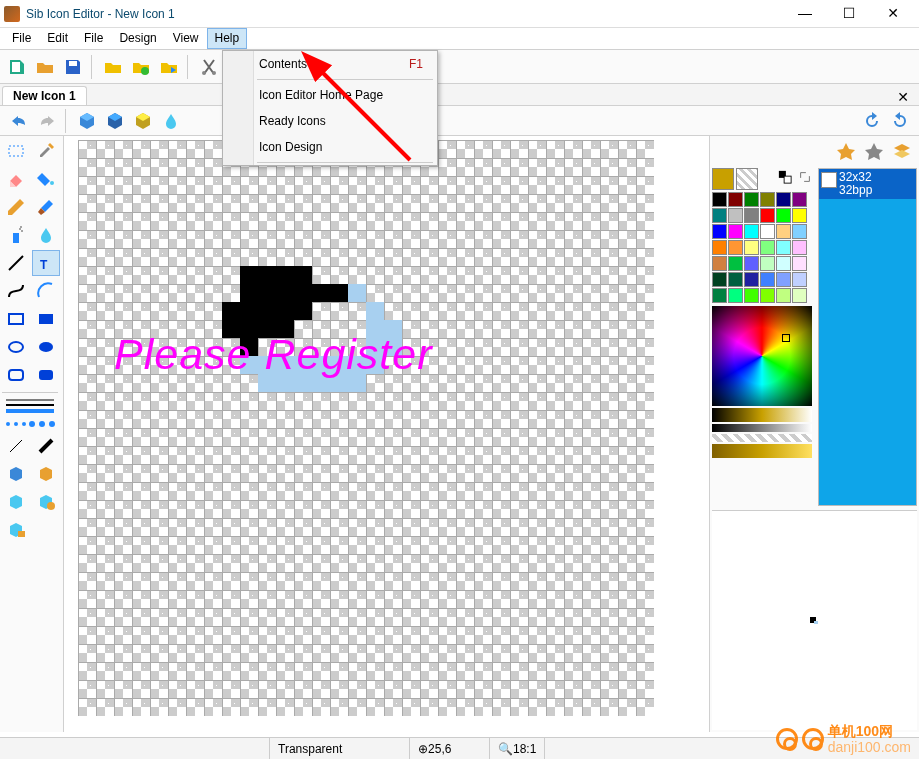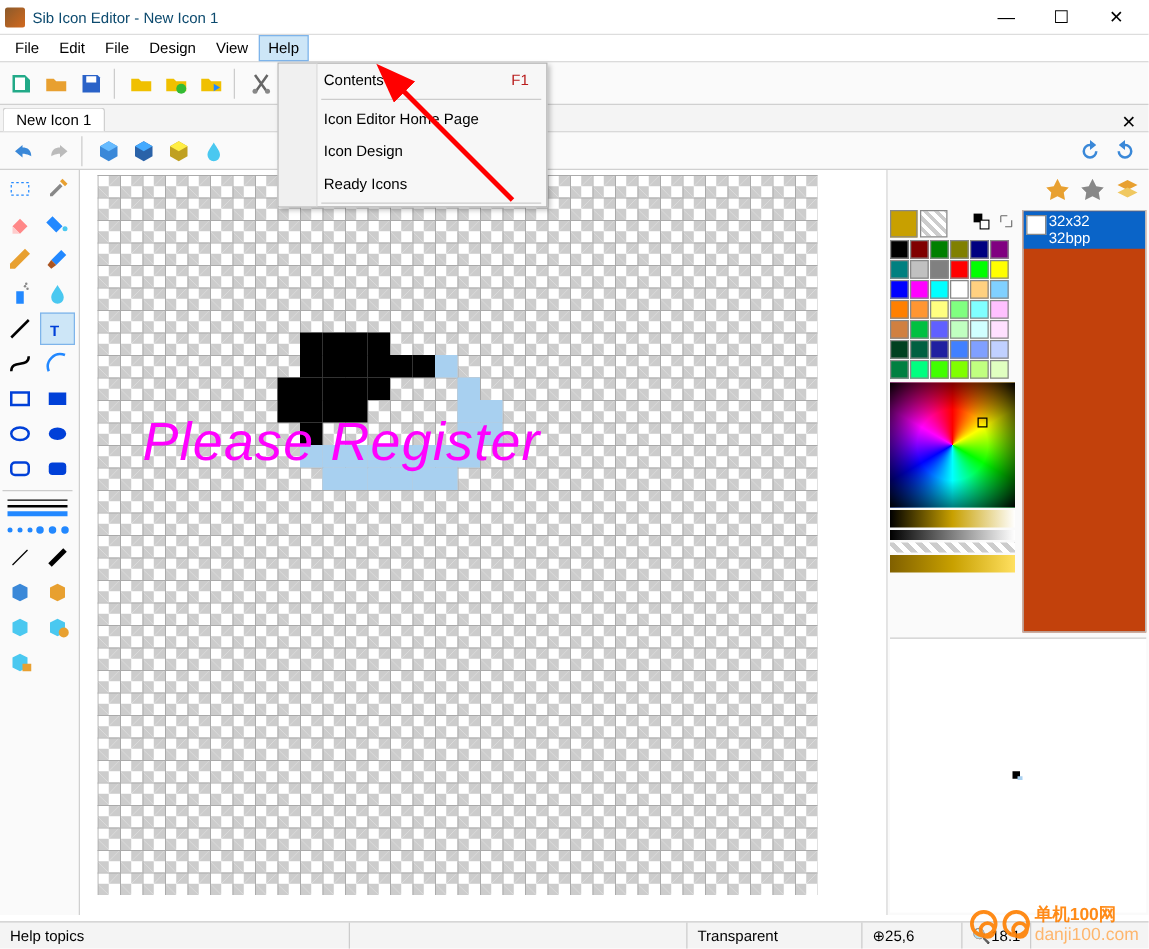--- a/index.html
+++ b/index.html
@@ -18,21 +18,21 @@
 
 
 .toolbar { height:34px; display:flex; align-items:center; padding:2px 4px; gap:2px; background:#fafafa; border-bottom:1px solid #d0d0d0; }
 .tbtn { width:26px; height:26px; display:flex; align-items:center; justify-content:center; border-radius:2px; cursor:pointer; }
 .tool-sep { width:4px; height:24px; border-left:1px solid #ccc; margin:0 3px; }
 .url-box { width:170px; height:20px; border:1px solid #999; background:#fff; padding:0 4px; display:flex; align-items:center; margin-left:6px; }
 .url-go { width:18px; height:20px; border:1px solid #999; background:#eee; text-align:center; font-size:9px; line-height:18px; }
 
 
 .tabstrip { height:22px; background:#f4f4f4; border-bottom:1px solid #d0d0d0; display:flex; align-items:flex-end; }
-.tab { background:#fff; border:1px solid #d0d0d0; border-bottom:none; padding:2px 10px; margin-left:2px; border-radius:3px 3px 0 0; }
+.tab { background:#fff; border:1px solid #d0d0d0; border-bottom:none; padding:2px 10px; margin-left:2px; border-radius:3px 3px 0 0;font-weight:bold; }
 .tabstrip .close-x { margin-left:auto; margin-right:4px; font-size:14px; padding:0 6px; cursor:pointer; }
 
 
 .toolbar2 { height:30px; display:flex; align-items:center; padding:2px 6px; gap:2px; background:#fafafa; border-bottom:1px solid #d0d0d0; }
 
 
 .workspace { display:flex; height:596px; }
 .left-tools { width:64px; background:#fafafa; border-right:1px solid #d0d0d0; padding:2px; display:flex; flex-direction:column; gap:2px; align-items:flex-start; }
 .tool-row { display:flex; gap:2px; }
 .ltool { width:28px; height:26px; display:flex; align-items:center; justify-content:center; border:1px solid transparent; cursor:pointer; }
@@ -62,21 +62,21 @@
 .rp-body { display:flex; flex:1; }
 .swatch-col { width:106px; padding:2px; }
 .swatch-head { display:flex; gap:2px; margin-bottom:2px; }
 .swatch-big { width:22px; height:22px; border:1px solid #888; }
 .swatch-grid { display:flex; flex-wrap:wrap; gap:1px; width:102px; }
 .sw { width:15px; height:15px; border:1px solid #888; }
 .rainbow { width:100px; height:100px; margin-top:3px;
   background:conic-gradient(red,yellow,lime,cyan,blue,magenta,red); position:relative; }
 .rainbow::after{content:"";position:absolute;inset:0;background:radial-gradient(circle,transparent 40%,#000 100%);}  
 .grad-bar { width:100px; height:14px; margin-top:2px; }
-.format-list { flex:1; background:#c2410c; border:1px solid #bbb; margin:2px; font-size:11px; }
+.format-list { flex:1; background:#0ea5e9; border:1px solid #bbb; margin:2px; font-size:11px; }
 .format-item { background:#0a64c8; color:#fff; padding:2px 4px 2px 20px; position:relative; line-height:13px; }
 .format-item::before { content:""; position:absolute; left:2px; top:3px; width:14px; height:14px; background:#fff; border:1px solid #888; }
 .preview-box { height:220px; border-top:1px solid #ccc; background:#fff; margin:2px; position:relative; }
 
 
 .dropdown { position:absolute; left:222px; top:50px; width:216px; background:#f7f7f7; border:1px solid #b3b3b3; box-shadow:2px 2px 4px rgba(0,0,0,.25); z-index:100; }
 .dropdown .dd-item { padding:6px 14px 6px 36px; position:relative; display:flex; }
 .dropdown .dd-sep { height:1px; background:#ccc; margin:2px 4px 2px 34px; }
 .dd-shortcut { margin-left:auto; color:#b91c1c; }
 .dropdown::before { content:""; position:absolute; left:0; top:0; bottom:0; width:30px; background:#f0f0f0; border-right:1px solid #ddd; }
@@ -563,39 +563,38 @@
 <div class="dropdown">
   <div class="dd-item">
       <span>Contents</span>
       <span class="dd-shortcut">F1</span>
     </div>
   <div class="dd-sep"></div>
   <div class="dd-item">
       <span>Icon Editor Home Page</span>
     </div>
   <div class="dd-item">
+      <span>Ready Icons</span>
+    </div>
+  <div class="dd-item">
       <span>Icon Design</span>
-    </div>
-  <div class="dd-item">
-      <span>Ready Icons</span>
     </div>
   <div class="dd-sep"></div>
 </div>
 
 <svg class="arrow" style="left:300px;top:50px" width="120" height="120">
   <defs>
       <marker id="ah" markerWidth="10" markerHeight="10" refX="2" refY="3" orient="auto">
         <path d="M0,0 L0,6 L8,3 z" fill="#ff0000"></path>
       </marker>
     </defs>
   <line x1="110" y1="110" x2="18" y2="18" stroke="#ff0000" stroke-width="4" marker-end="url(#ah)"></line>
 </svg>
 
 <div class="statusbar">
-  <div class="cell" style="width:280px">Help topics</div>
   <div class="cell" style="width:270px"></div>
   <div class="cell" style="width:140px">Transparent</div>
   <div class="cell" style="width:80px">⊕ <span>25,6</span></div>
   <div class="cell">🔍 <span>18:1</span></div>
 </div>
 
 <div class="site-wm">
   <span class="circ"></span>
     <span class="circ"></span>
   <span><span class="txt">单机100网</span><span class="sub">danji100.com</span></span>

